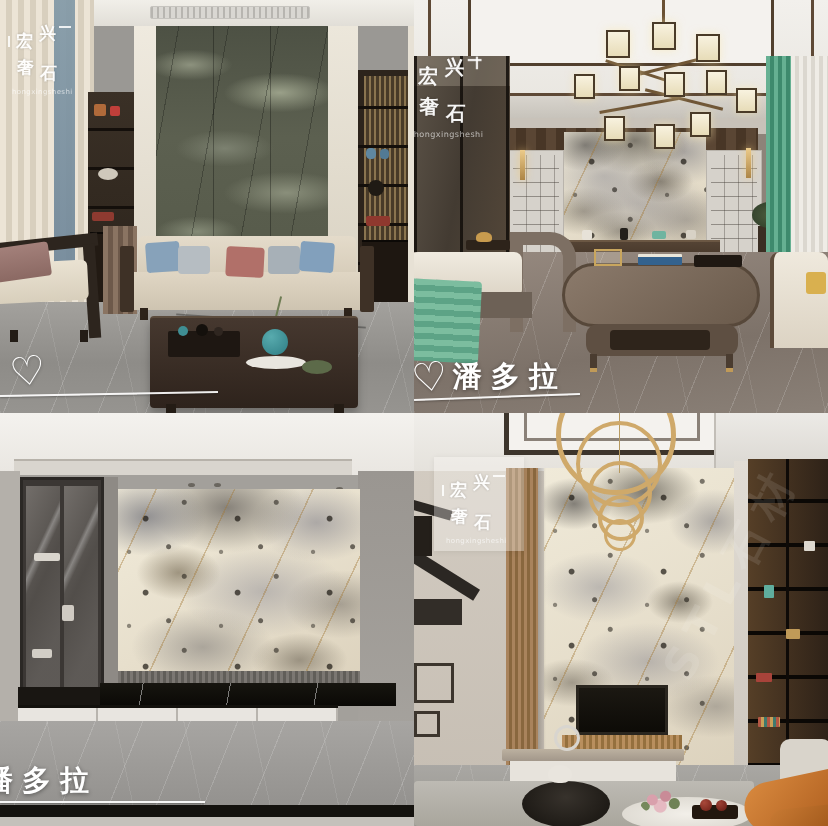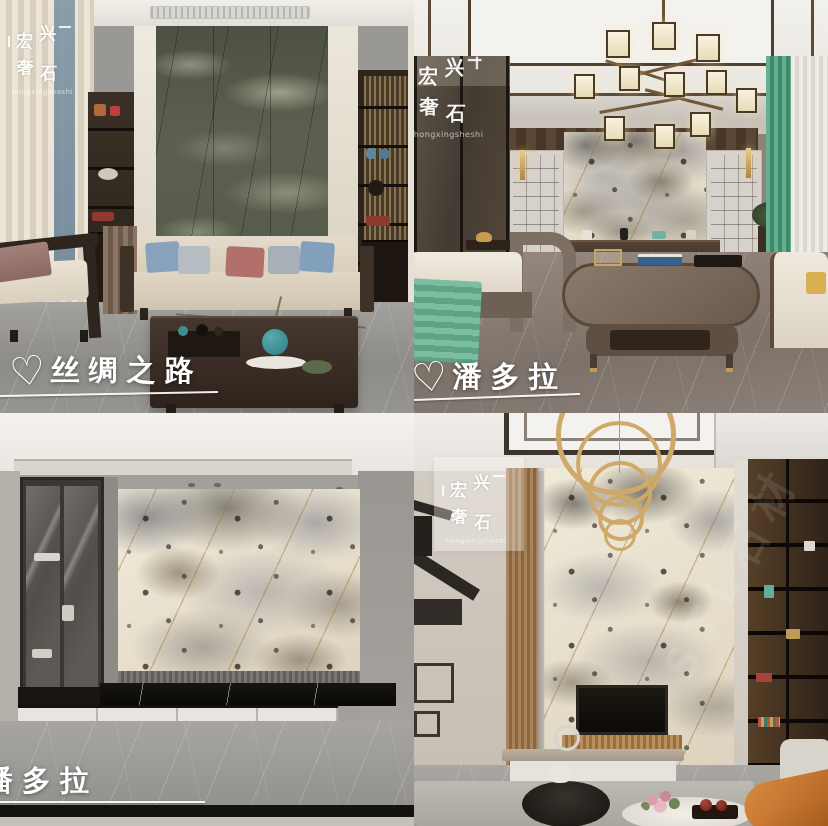--- a/index.html
+++ b/index.html
@@ -300,21 +300,20 @@
       <span class="lv"></span>
       <span class="lh"></span>
       <span class="ch ch1">宏</span>
       <span class="ch ch2">兴</span>
       <span class="ch ch3">奢</span>
       <span class="ch ch4">石</span>
       <span class="latin">hongxingsheshi</span>
     </div>
     <div class="cap" style="left:10px;top:348px;">
       <span class="heart">♡</span>
-      <span class="txt">丝绸之路</span>
     </div>
     <div class="cap-line" style="left:0;top:393px;width:218px;transform:rotate(-1deg);"></div>
   </section>
 
   <section class="quad q2">
     <div class="abs q2-ceiling"></div>
     <div class="abs q2-coffer-o"></div>
     <div class="abs q2-coffer-i"></div>
     <div class="abs q2-cove"></div>
     <div class="abs q2-wallstrip"></div>

